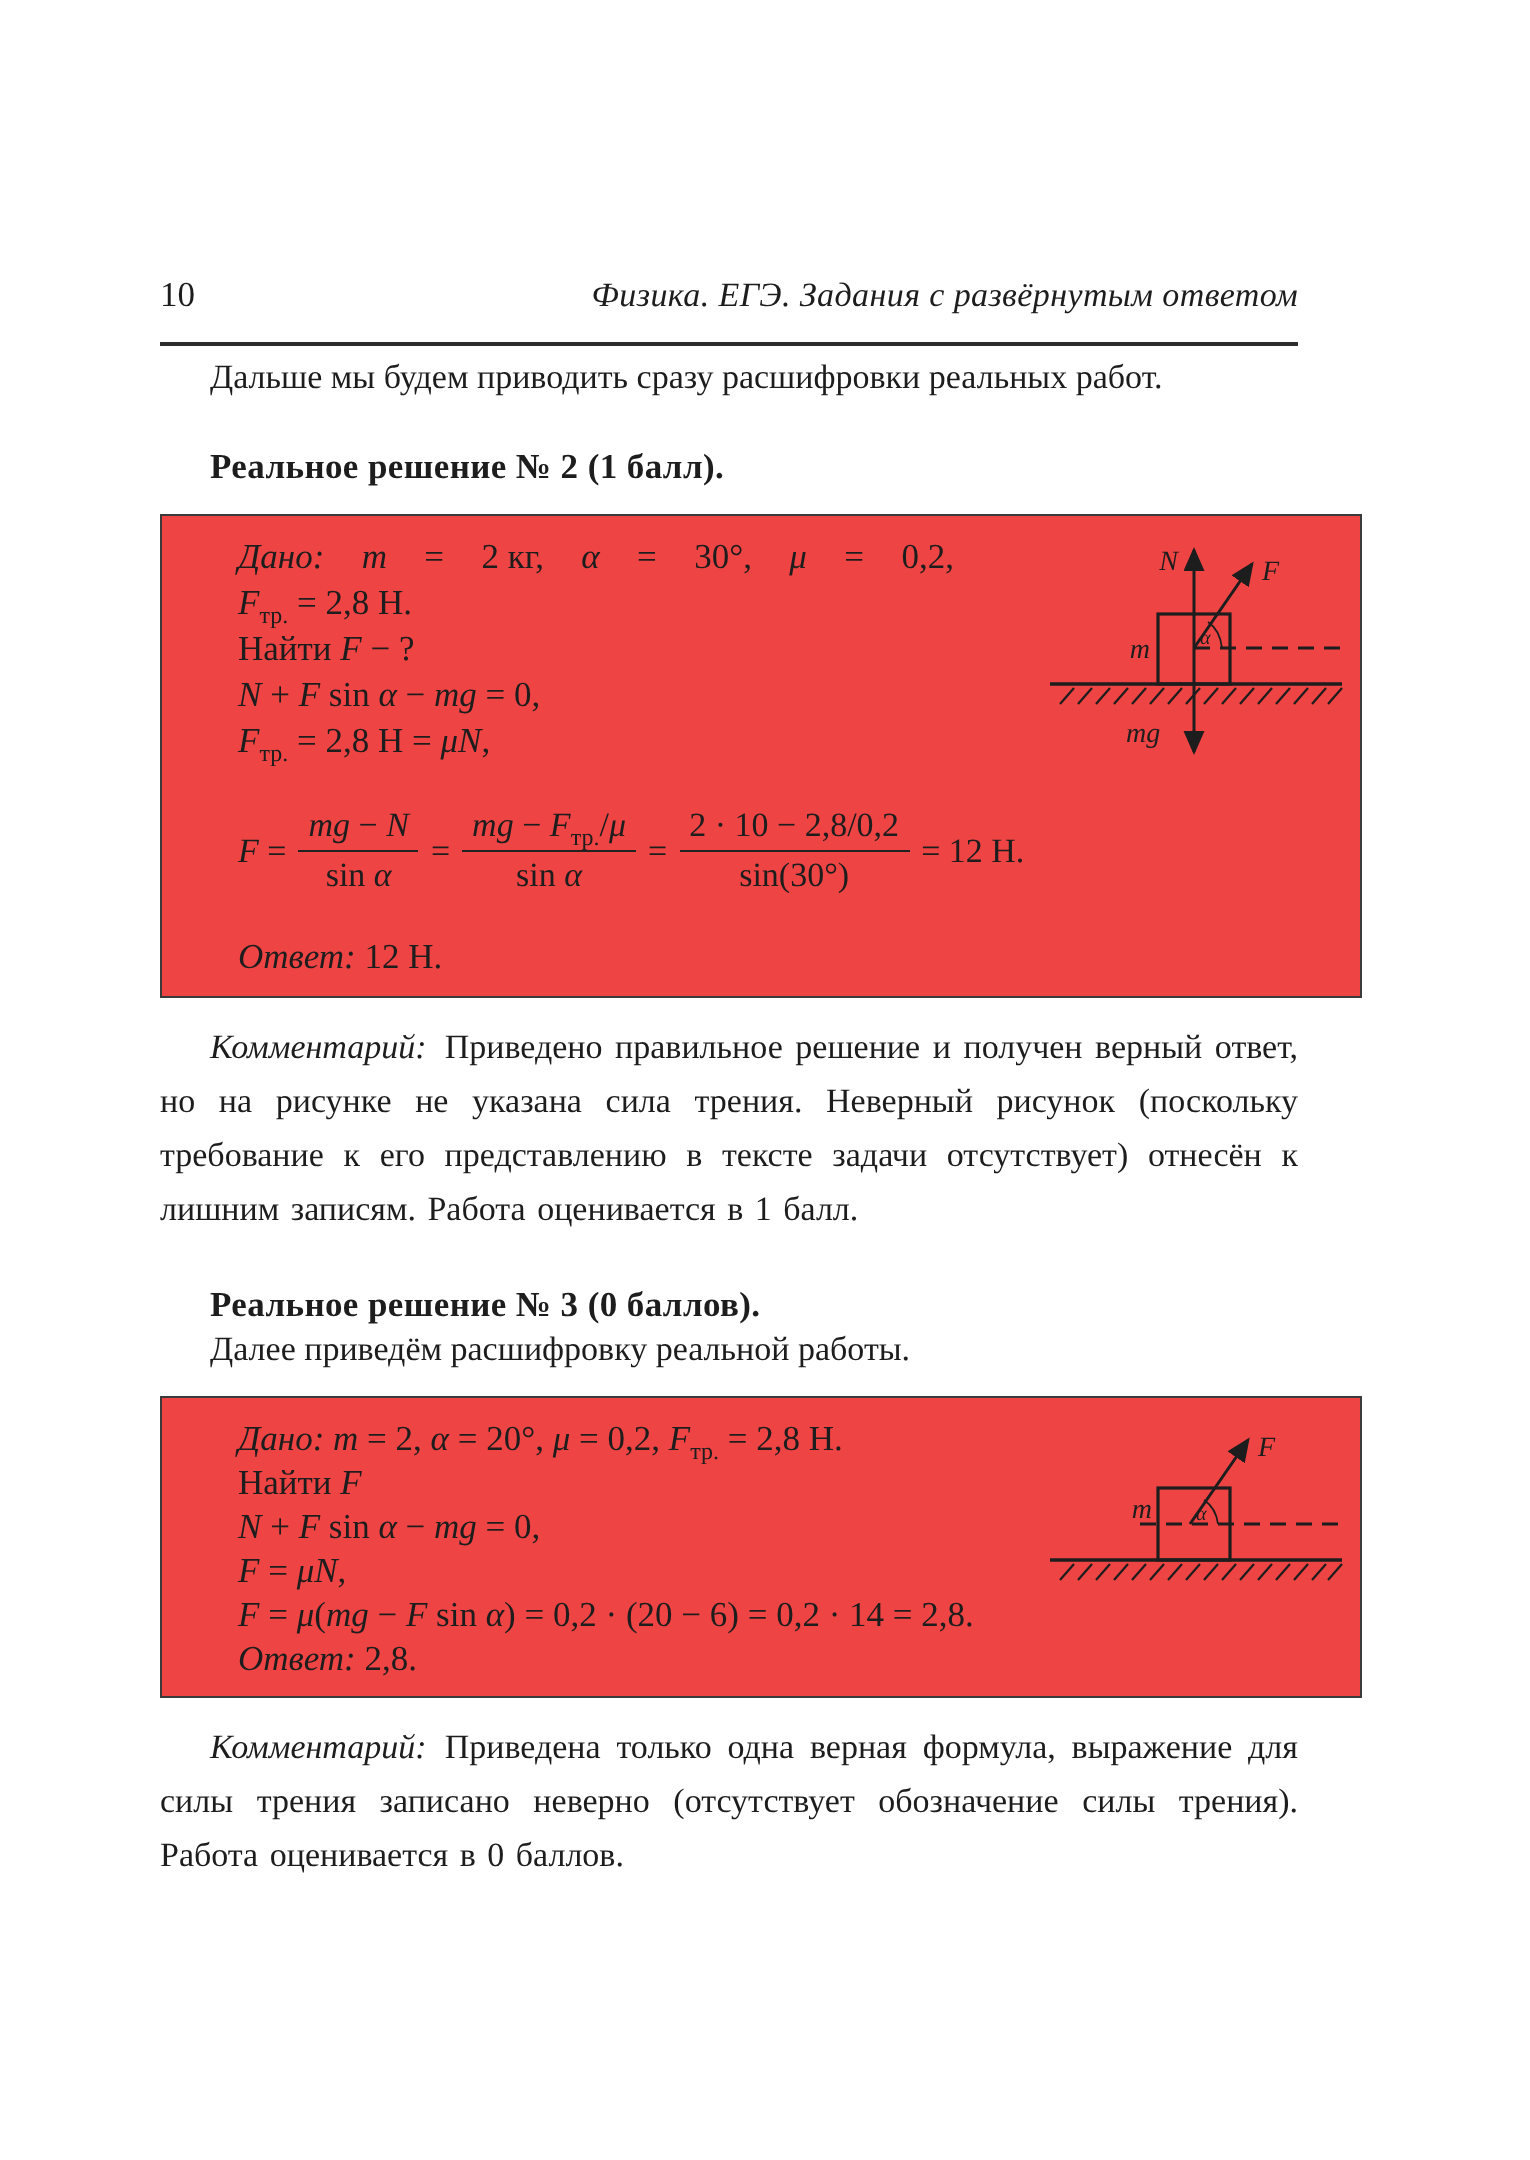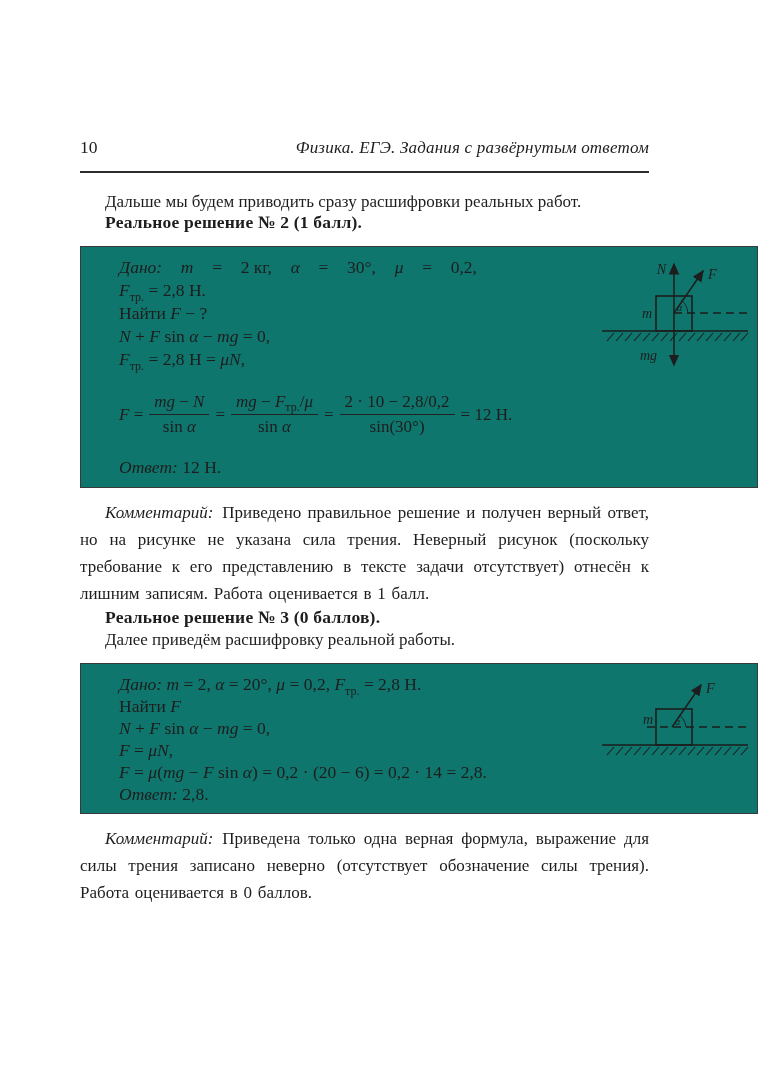--- a/index.html
+++ b/index.html
@@ -12,32 +12,32 @@
   .content { position: absolute; left: 80px; top: 0; width: 569px; }
 
   
   .hdr {
     margin-top: 116px; display: flex; justify-content: space-between;
     align-items: baseline; border-bottom: 2px solid #2d2d2d; padding-bottom: 13px;
   }
   .hdr .pnum { font-size: 17.5px; }
   .hdr .htitle { font-style: italic; font-size: 17px; letter-spacing: 0.2px; margin-top: 22px; }
 
-  p.body-par { font-size: 17px; margin-top: 19px; text-indent: 25px; }
+  p.body-par { font-size: 17px; margin-top: 6px; text-indent: 25px; }
   .sol-heading {
-    font-size: 17.5px; font-weight: bold; text-indent: 25px;
+    font-size: 17.5px; font-weight: bold; margin-top: 24px; text-indent: 25px;
     letter-spacing: 0.2px;
   }
   .sol-heading.second { }
   p.body-par.tight { margin-top: 2px; }
 
   
   .sol-box {
     position: relative; border: 1.6px solid #3a3a3a; margin-top: 13px;
-    padding: 9px 8px 8px 38px; width: 678px; background: #0f766e;
+    padding: 9px 8px 8px 38px; width: 601px; background: #ef4444;
   }
   .bline { font-size: 17.5px; line-height: 23px; white-space: nowrap; }
   .box2 .bline { line-height: 22px; }
   .given { display: flex; justify-content: space-between; width: 358px; }
   .it { font-style: italic; }
   .rm { font-style: normal; }
   sub { font-size: 12px; font-style: normal; line-height: 0; }
 
   .math-line {
     display: flex; align-items: center; font-size: 17px; margin: 5px 0 3px 0;

